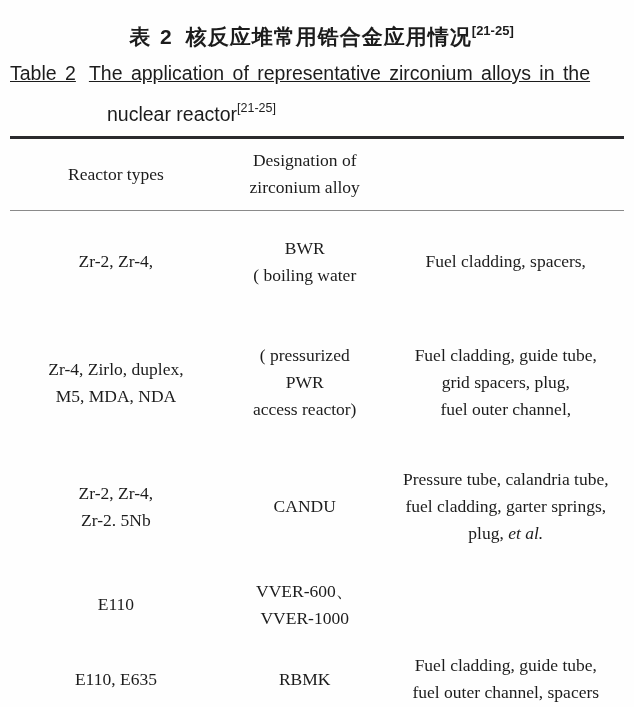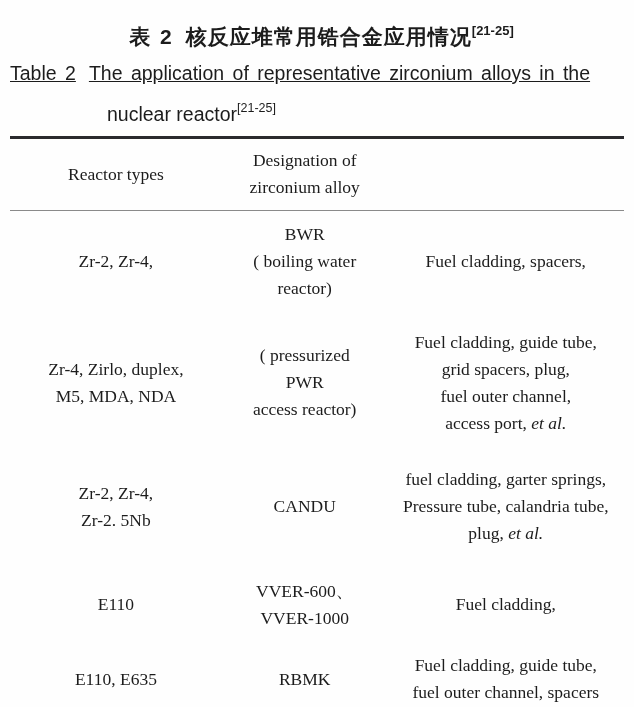--- a/index.html
+++ b/index.html
@@ -103,67 +103,64 @@
     </div>
   <div class="rule thin-mid"></div>
   <div id="table-body">
       <div class="trow">
         <div class="cell">
           <div class="cell-line">Zr-2, Zr-4,</div>
         </div>
         <div class="cell">
           <div class="cell-line">BWR</div>
           <div class="cell-line">( boiling water</div>
-          <div class="cell-line">reactor)</div>
         </div>
         <div class="cell">
           <div class="cell-line">Fuel cladding, spacers,</div>
         </div>
       </div>
       <div class="trow">
         <div class="cell">
           <div class="cell-line">Zr-4, Zirlo, duplex,</div>
           <div class="cell-line">M5, MDA, NDA</div>
         </div>
         <div class="cell">
           <div class="cell-line">( pressurized</div>
           <div class="cell-line">PWR</div>
           <div class="cell-line">access reactor)</div>
         </div>
         <div class="cell">
           <div class="cell-line">Fuel cladding, guide tube,</div>
           <div class="cell-line">grid spacers, plug,</div>
           <div class="cell-line">fuel outer channel,</div>
-          <div class="cell-line">access port, <i>et al.</i></div>
         </div>
       </div>
       <div class="trow">
         <div class="cell">
           <div class="cell-line">Zr-2, Zr-4,</div>
           <div class="cell-line">Zr-2. 5Nb</div>
         </div>
         <div class="cell">
           <div class="cell-line">CANDU</div>
         </div>
         <div class="cell">
+          <div class="cell-line">Pressure tube, calandria tube,</div>
           <div class="cell-line">fuel cladding, garter springs,</div>
-          <div class="cell-line">Pressure tube, calandria tube,</div>
           <div class="cell-line">plug, <i>et al.</i></div>
         </div>
       </div>
       <div class="trow">
         <div class="cell">
           <div class="cell-line">E110</div>
         </div>
         <div class="cell">
           <div class="cell-line">VVER-600、</div>
           <div class="cell-line">VVER-1000</div>
         </div>
         <div class="cell">
-          <div class="cell-line">Fuel cladding,</div>
         </div>
       </div>
       <div class="trow">
         <div class="cell">
           <div class="cell-line">E110, E635</div>
         </div>
         <div class="cell">
           <div class="cell-line">RBMK</div>
         </div>
         <div class="cell">

